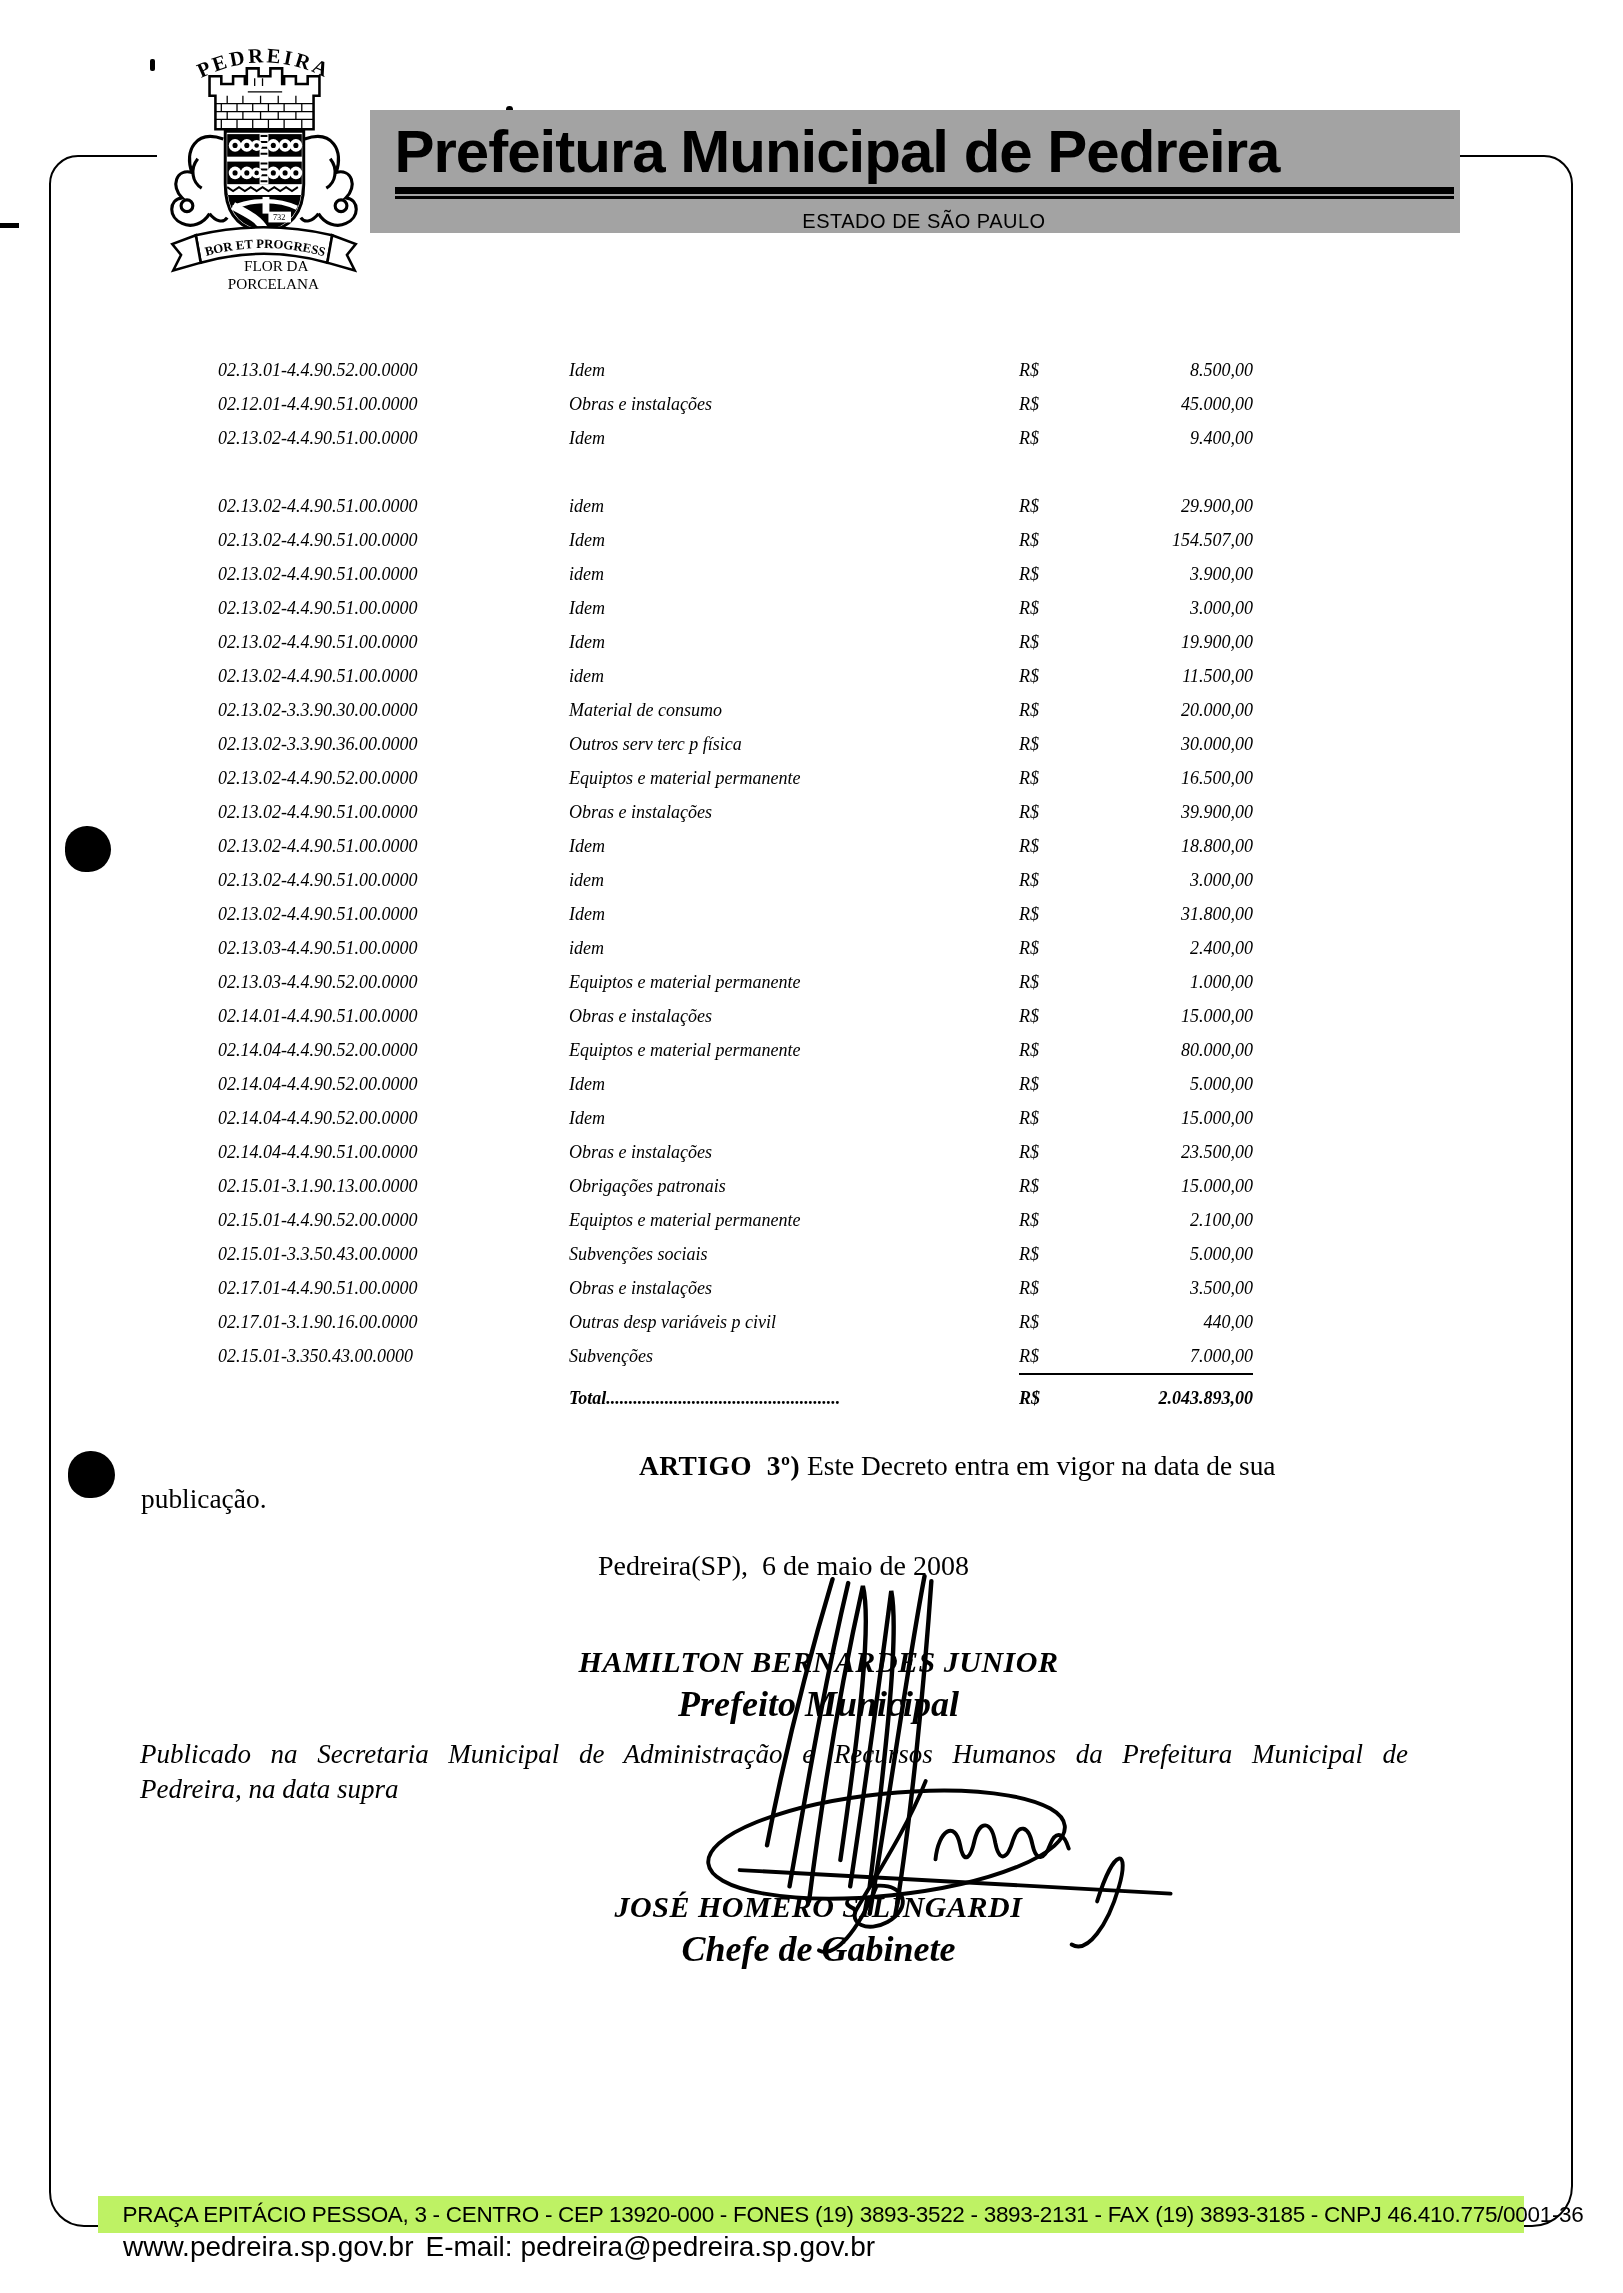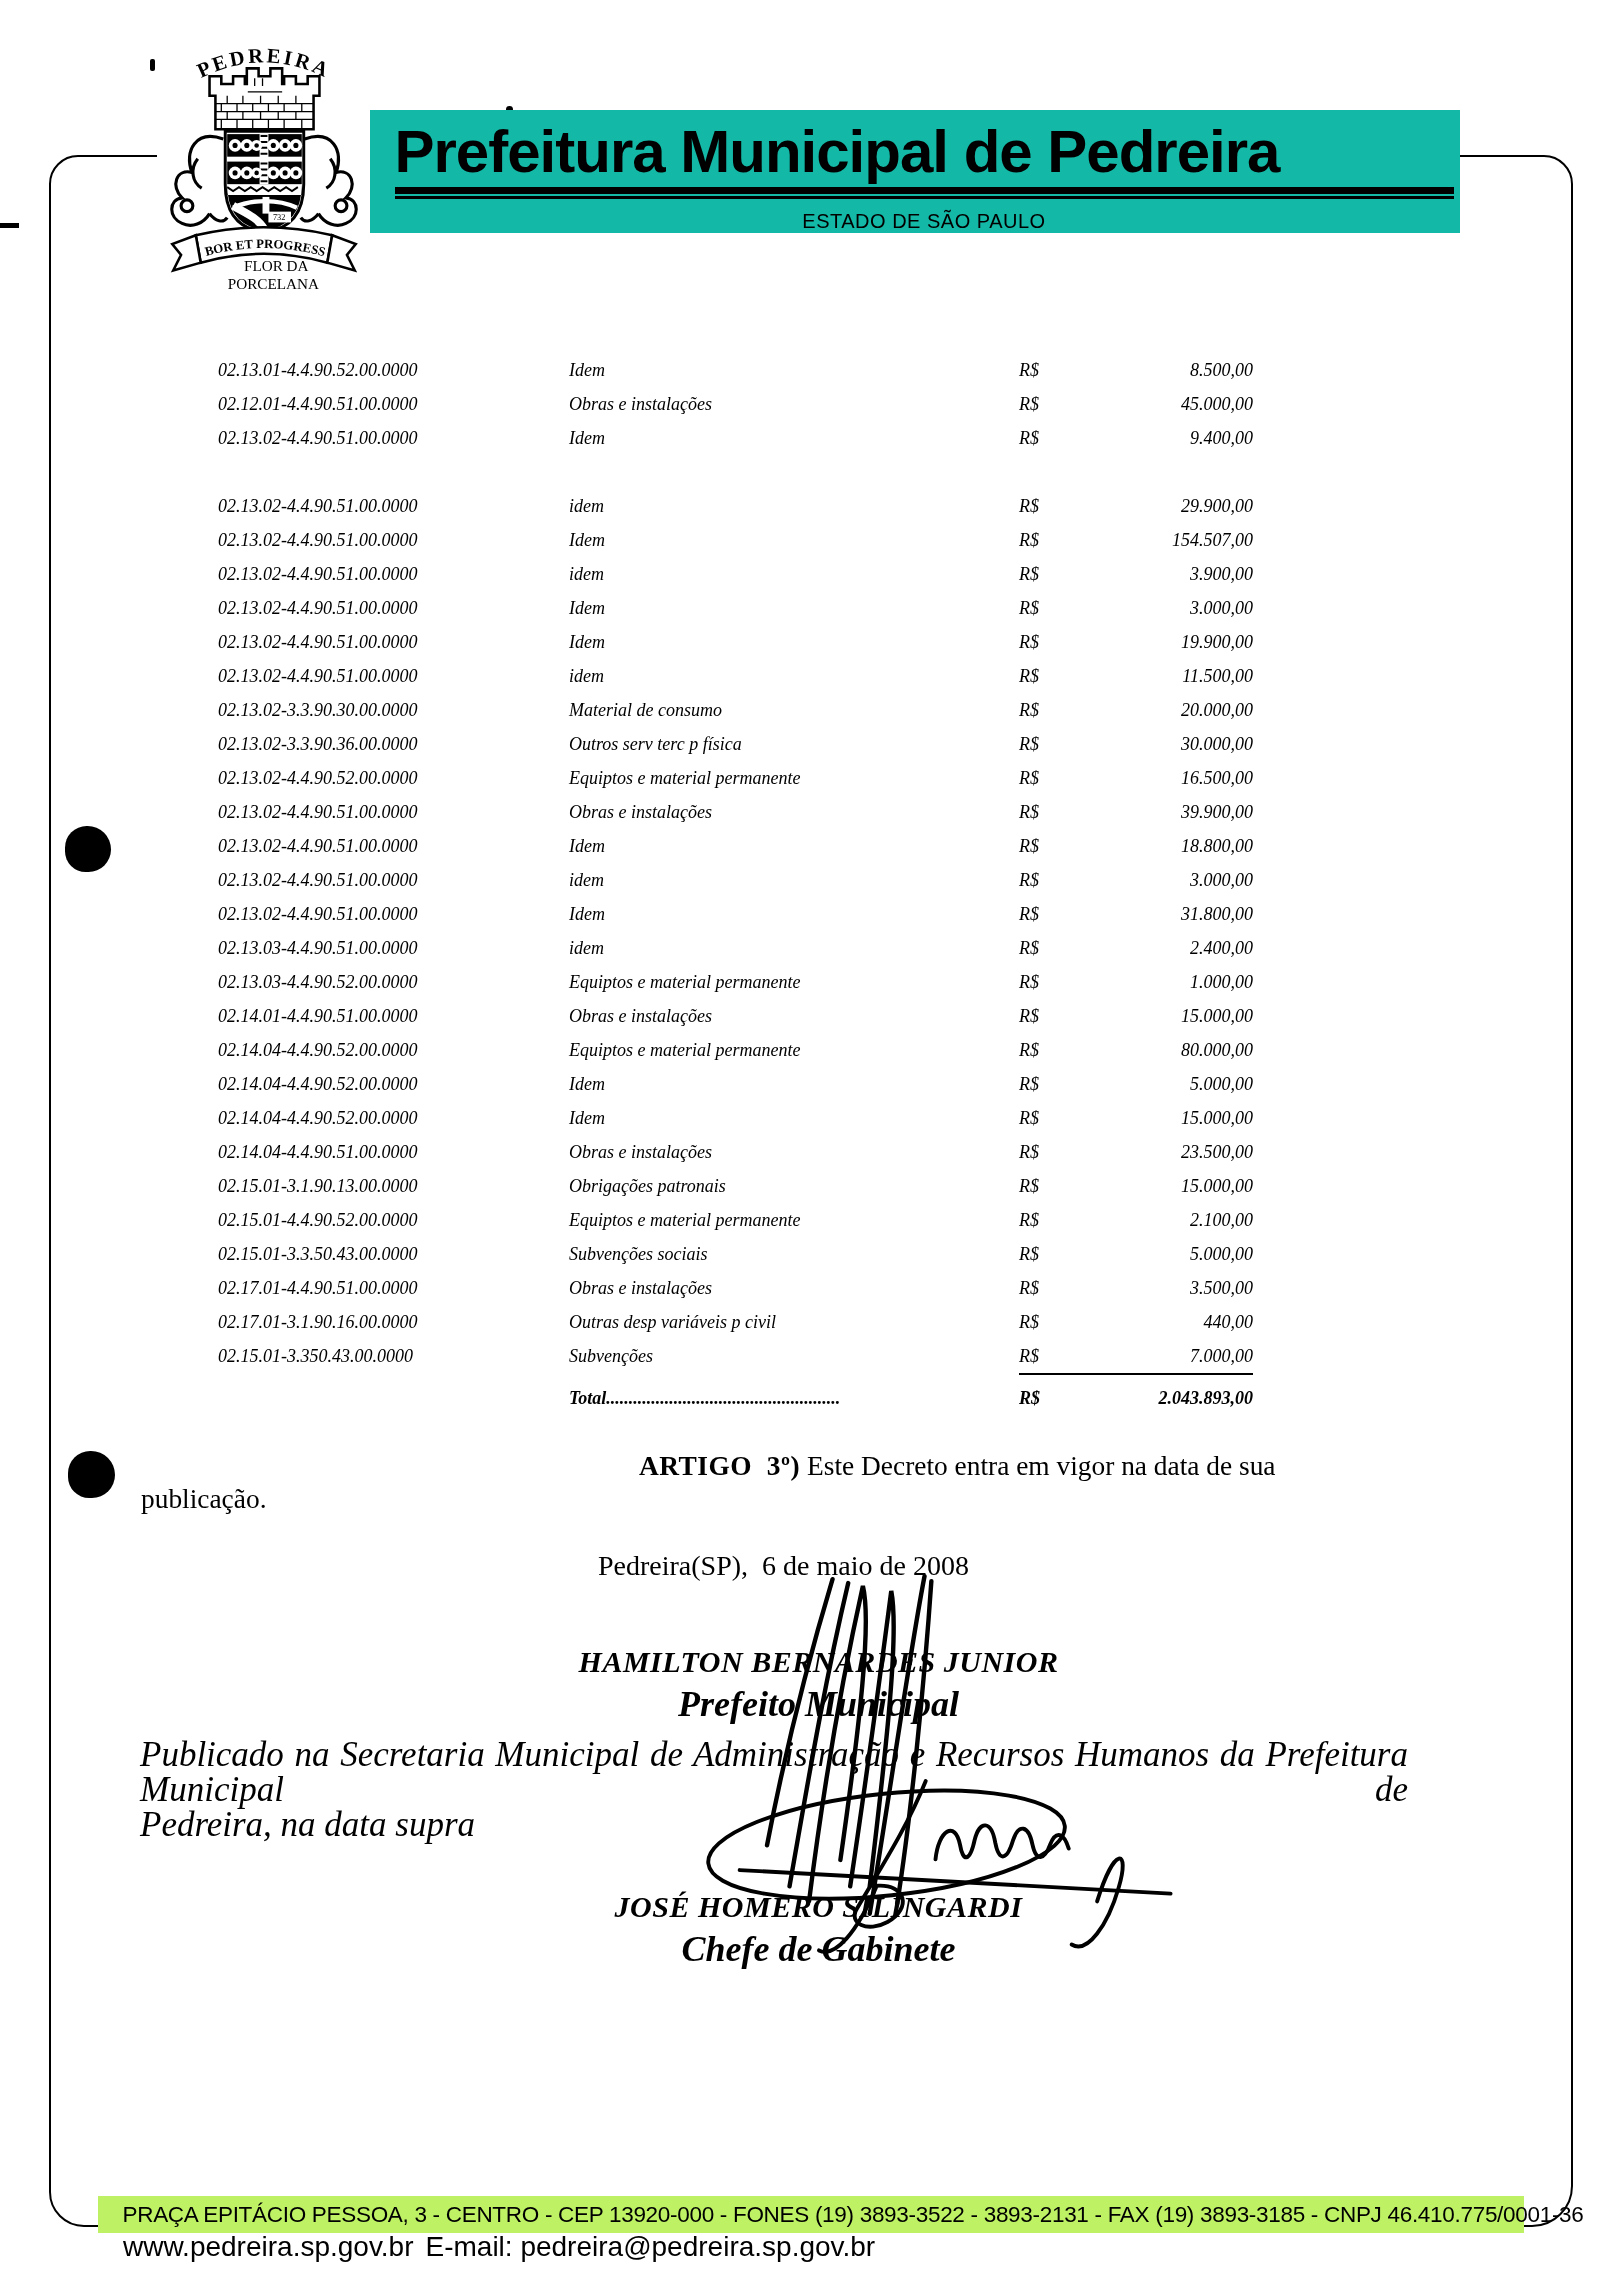--- a/index.html
+++ b/index.html
@@ -7,21 +7,21 @@
         font-family:"Liberation Serif",serif;overflow:hidden;}
 
   
   .frame{position:absolute;left:49px;top:155px;width:1520px;height:2068px;
          border:2.9px solid #000;border-radius:29px 29px 41px 35px;}
   .edge-dash{position:absolute;left:0;top:223px;width:18.6px;height:4.9px;background:#000;}
   .noise-dot{position:absolute;background:#000;border-radius:50%;}
 
   
   .crest{position:absolute;left:157px;top:35px;width:214px;height:263px;background:#fff;}
-  .head-block{position:absolute;left:370px;top:110px;width:1090px;background:#14b8a6;padding-top:9.8px;}
+  .head-block{position:absolute;left:370px;top:110px;width:1090px;background:#a3a3a3;padding-top:9.8px;}
   .head-title{font-family:"Liberation Sans",sans-serif;font-weight:700;font-size:60px;
               letter-spacing:-1px;line-height:63px;white-space:nowrap;padding-left:24.5px;}
   .rule-thick{height:6.9px;background:#000;margin:3.9px 0 2.9px 24.5px;width:1059px;}
   .rule-thin{height:2.9px;background:#000;margin:0 0 0 24.5px;width:1059px;}
   .head-sub{font-family:"Liberation Sans",sans-serif;font-size:20px;letter-spacing:0.5px;
             text-align:center;margin-top:10.8px;width:1059px;padding-left:24.5px;box-sizing:content-box;}
 
   
   .budget{position:absolute;left:218px;top:353px;width:1035px;font-size:18px;line-height:34px;font-style:italic;}
   .brow{display:flex;}
@@ -46,21 +46,21 @@
   .sig1{left:723px;top:1561px;}
   .sig2{left:676px;top:1776px;}
   .name-block{position:absolute;left:446px;width:745px;text-align:center;
               font-style:italic;font-weight:700;}
   .nb1{top:1645px;}
   .nb2{top:1890px;}
   .sig-name{font-size:30px;letter-spacing:0.5px;}
   .sig-role{font-size:36px;margin-top:3.9px;}
 
   .pubnote{position:absolute;left:140px;top:1737px;width:1268px;font-style:italic;
-           font-size:35px;line-height:35px;}
+           font-size:27px;line-height:35px;}
   .pubnote .j{text-align:justify;text-align-last:justify;}
 
   
   .blob{position:absolute;background:#000;border-radius:48% 52% 50% 46%;}
   .blob1{left:65px;top:826px;width:46px;height:46px;}
   .blob2{left:68px;top:1451px;width:47px;height:47px;}
 
   
   .footer1{position:absolute;left:98px;top:2196px;width:1426px;height:37px;background:#bef264;
            font-family:"Liberation Sans",sans-serif;font-size:22.5px;letter-spacing:-0.3px;

